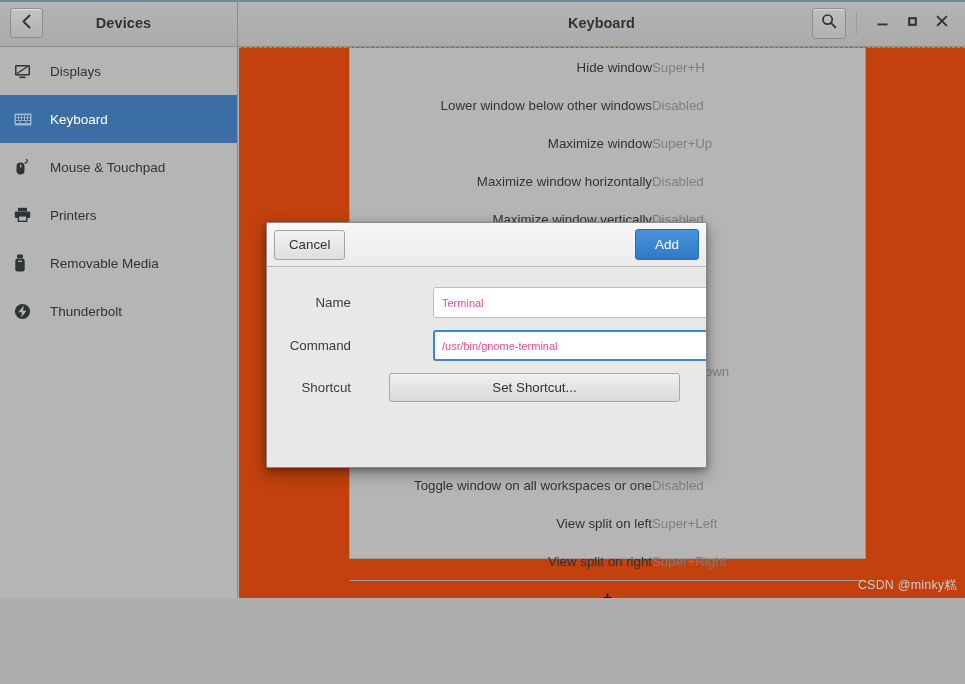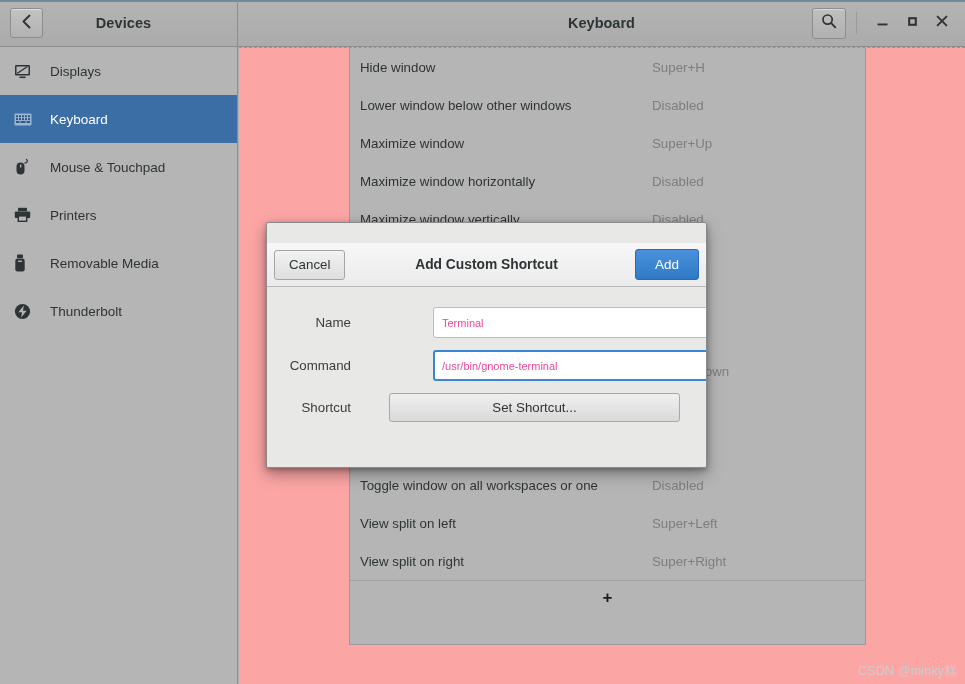--- a/index.html
+++ b/index.html
@@ -9,21 +9,21 @@
     height: 684px;
     overflow: hidden;
     font-family: "Liberation Sans", "DejaVu Sans", sans-serif;
     background: #aeaeae;
     -webkit-font-smoothing: antialiased;
   }
 
   #app {
     position: relative;
     width: 965px;
-    height: 684px;
+    height: 598px;
     background: #b0b0b0;
   }
 
   
   .titlebar {
     position: absolute;
     left: 0; top: 0;
     width: 965px; height: 47px;
     background: linear-gradient(to bottom, #b4b4b4 0%, #ababab 100%);
     border-bottom: 1px solid #8e8e8e;
@@ -165,22 +165,23 @@
     background: #3b6ea5;
   }
   .side-item.selected .si-label { color: #ffffff; }
   .side-item.selected .si-icon { color: #d8e4ef; }
 
   
   .content {
     position: absolute;
     left: 239px; top: 47px;
     right: 0; bottom: 0;
-    background: #fca5a5;
+    background: #c2410c;
     overflow: hidden;
+    text-align: right;
   }
 
   .content-dashline {
     position: absolute;
     left: 0; right: 0; top: 0;
     height: 1px;
     border-top: 1px dashed #949494;
   }
 
   .list-frame {
@@ -241,21 +242,20 @@
   }
 
   .dlg-header {
     height: 44px;
     background: linear-gradient(to bottom, #f7f7f7 0%, #ebebeb 100%);
     border-bottom: 1px solid #b8b8b8;
     display: flex;
     align-items: center;
     padding: 0 7px;
     position: relative;
-    margin-top: 20px;
   }
 
   .dlg-title {
     position: absolute;
     left: 0; right: 0;
     text-align: center;
     font-size: 13.8px;
     font-weight: bold;
     color: #2e3436;
     pointer-events: none;
@@ -565,21 +565,20 @@
         <span style="font-size:17px;font-weight:bold;line-height:1">+</span>
       </div>
 
     </div>
   </div>
 
   <div class="dialog">
 
     <div class="dlg-header">
       <button class="btn-cancel">Cancel</button>
-      <div class="dlg-title">Add Custom Shortcut</div>
       <button class="btn-add">Add</button>
     </div>
 
     <div class="dlg-body">
 
       <div class="form-row">
         <div class="form-label">Name</div>
         <div class="form-field">
           <input class="txt-input" type="text" value="Terminal" style="">
         </div>

